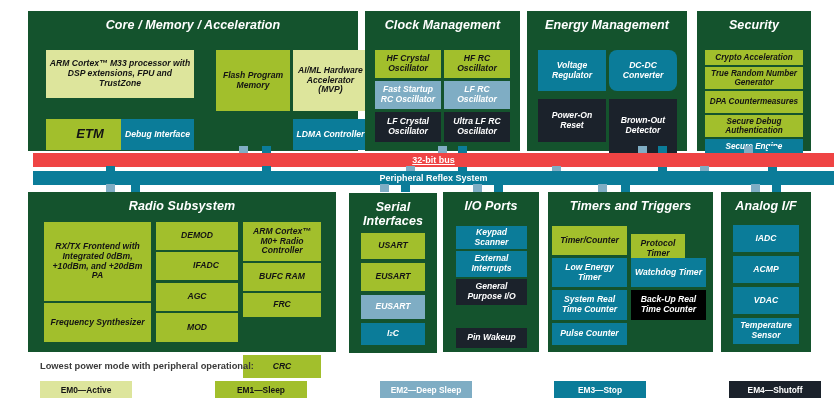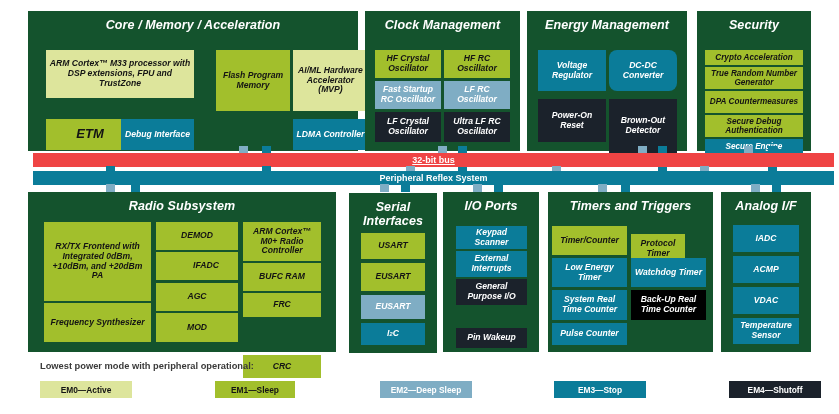--- a/index.html
+++ b/index.html
@@ -171,18 +171,18 @@
     <div class="panel-title" style="top:7px;font-size:12.5px;">Analog I/F</div>
     <div class="blk em3" style="left:12px;top:33px;width:66px;height:27px;font-size:8.6px;">IADC</div>
     <div class="blk em3" style="left:12px;top:64px;width:66px;height:27px;font-size:8.6px;">ACMP</div>
     <div class="blk em3" style="left:12px;top:95px;width:66px;height:27px;font-size:8.6px;">VDAC</div>
     <div class="blk em3" style="left:12px;top:126px;width:66px;height:26px;font-size:8.6px;">Temperature Sensor</div>
   </div>
 
   <div class="legend-note" style="left:40px;top:361px;font-size:9.3px;">Lowest power mode with peripheral operational:</div>
 
   <div class="legend-sw em0" style="left:40px;top:381px;width:92px;height:17px;font-size:8.4px;">EM0—Active</div>
-  <div class="legend-sw em1" style="left:215px;top:381px;width:80px;height:17px;font-size:8.4px;">EM1—Sleep</div>
+  <div class="legend-sw em1" style="left:215px;top:381px;width:92px;height:17px;font-size:8.4px;">EM1—Sleep</div>
   <div class="legend-sw em2" style="left:380px;top:381px;width:92px;height:17px;font-size:8.4px;">EM2—Deep Sleep</div>
   <div class="legend-sw em3" style="left:554px;top:381px;width:92px;height:17px;font-size:8.4px;">EM3—Stop</div>
   <div class="legend-sw em4" style="left:729px;top:381px;width:92px;height:17px;font-size:8.4px;">EM4—Shutoff</div>
 
 </div>
 
 </body></html>

